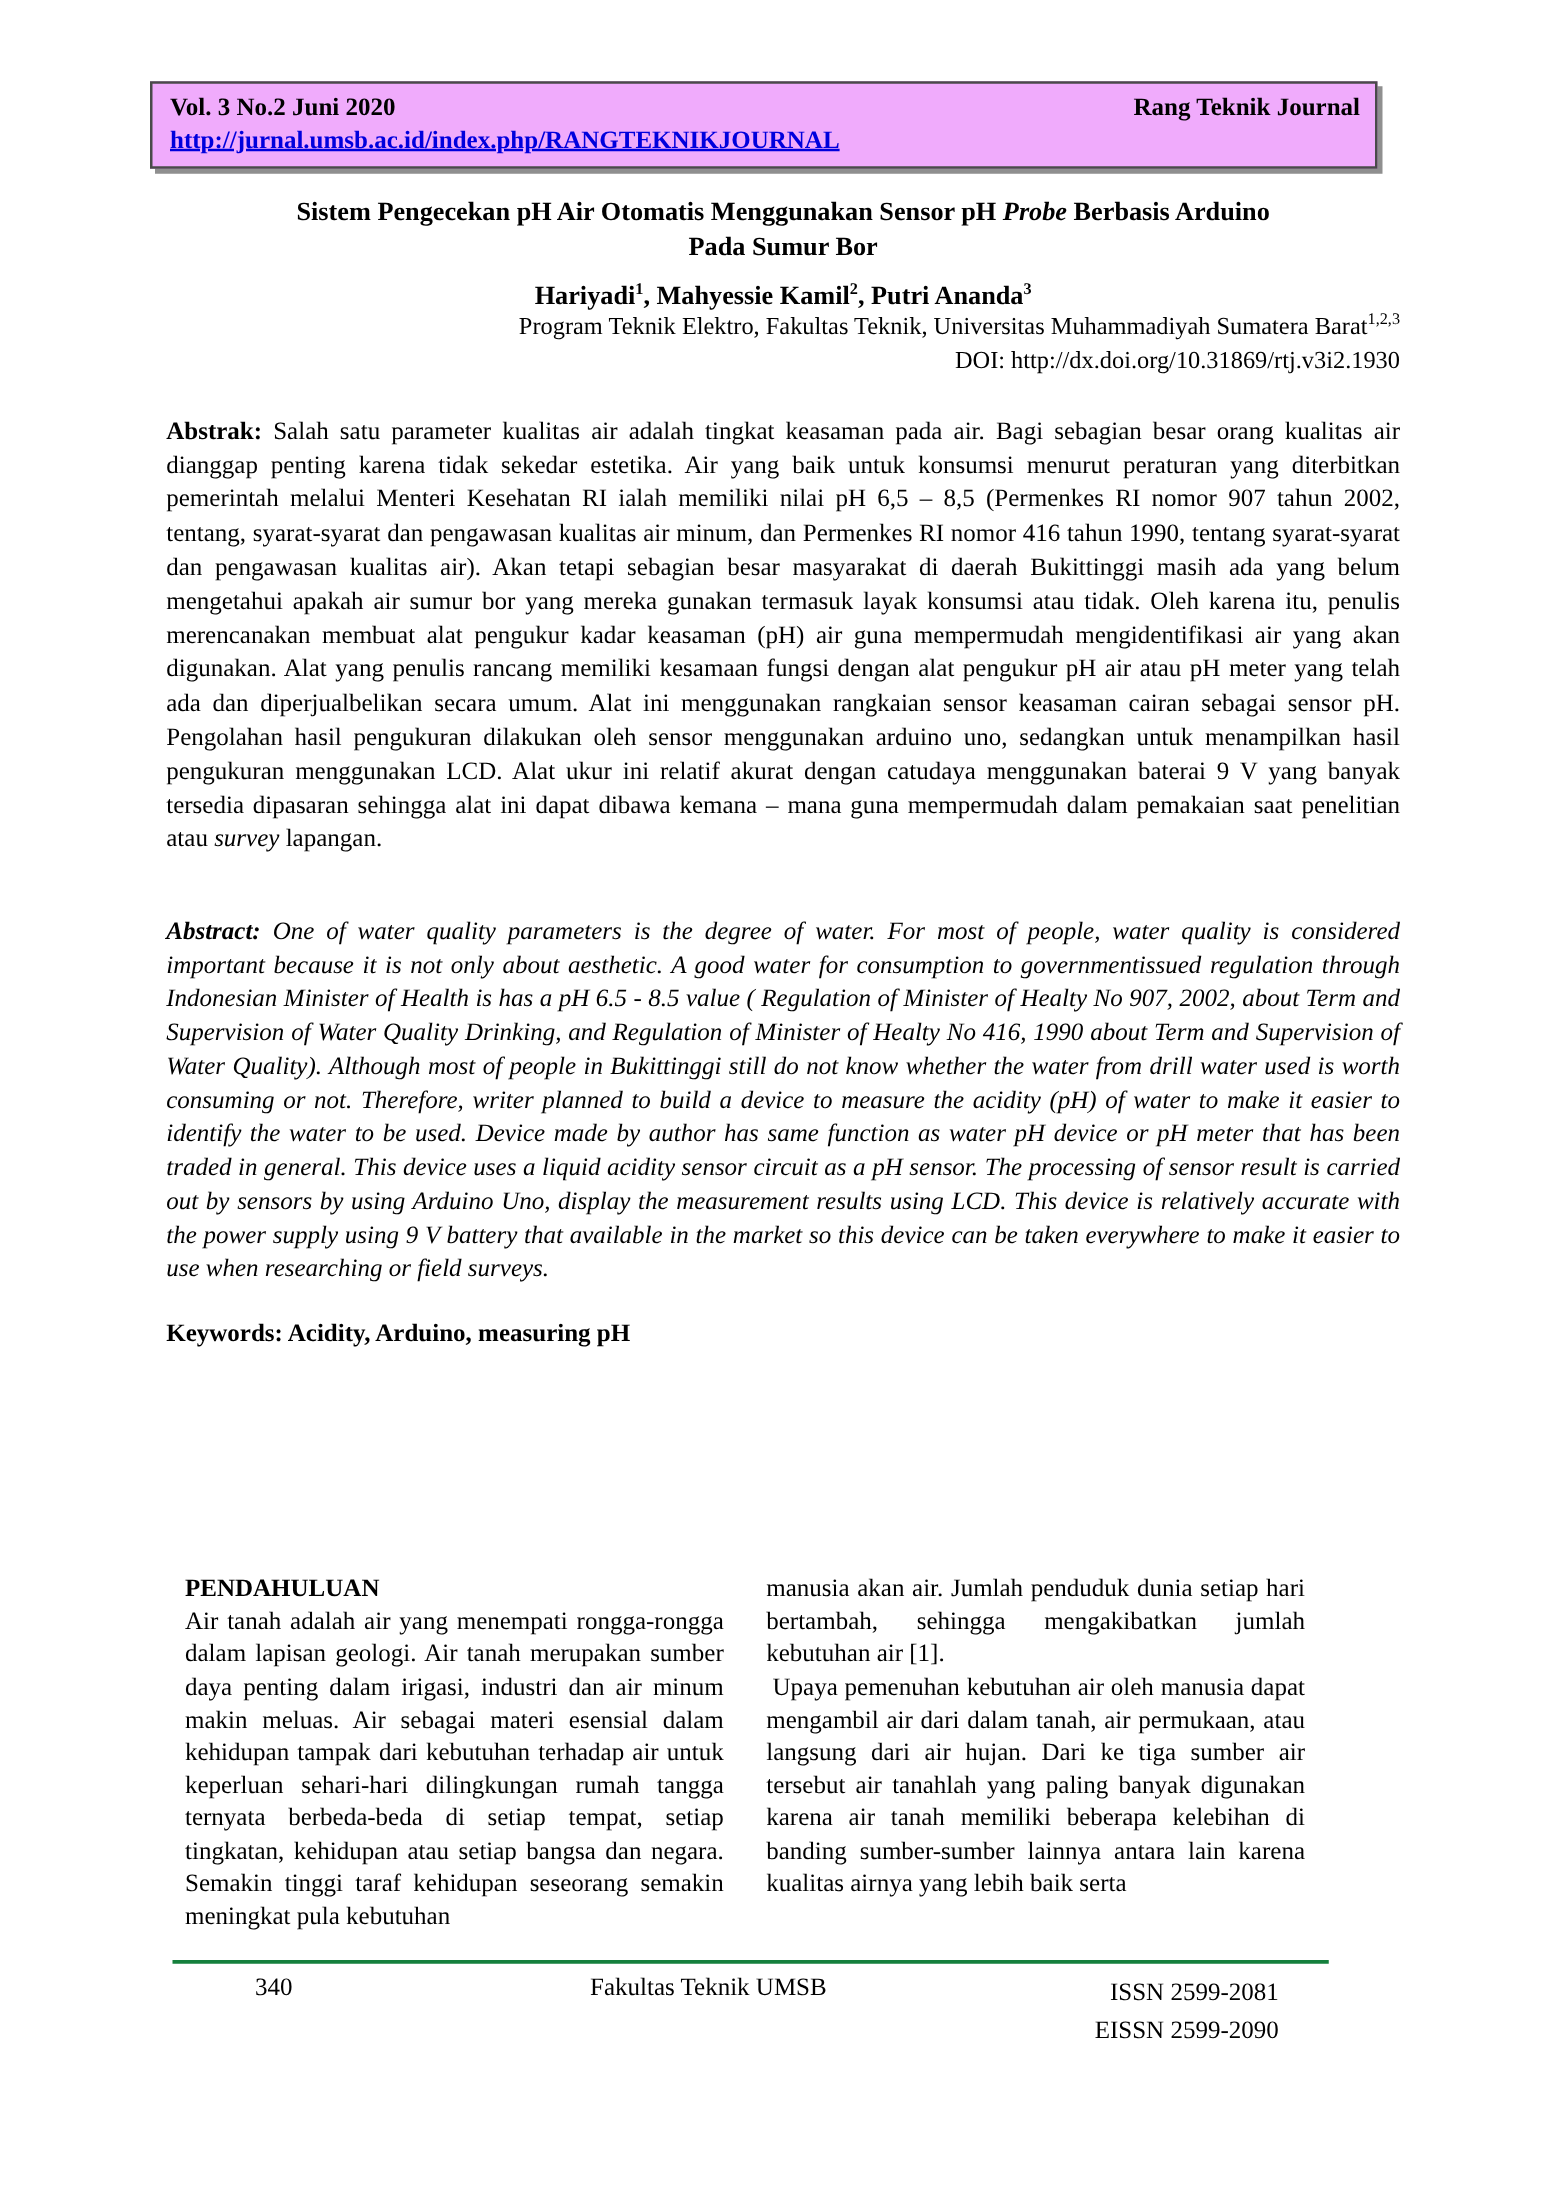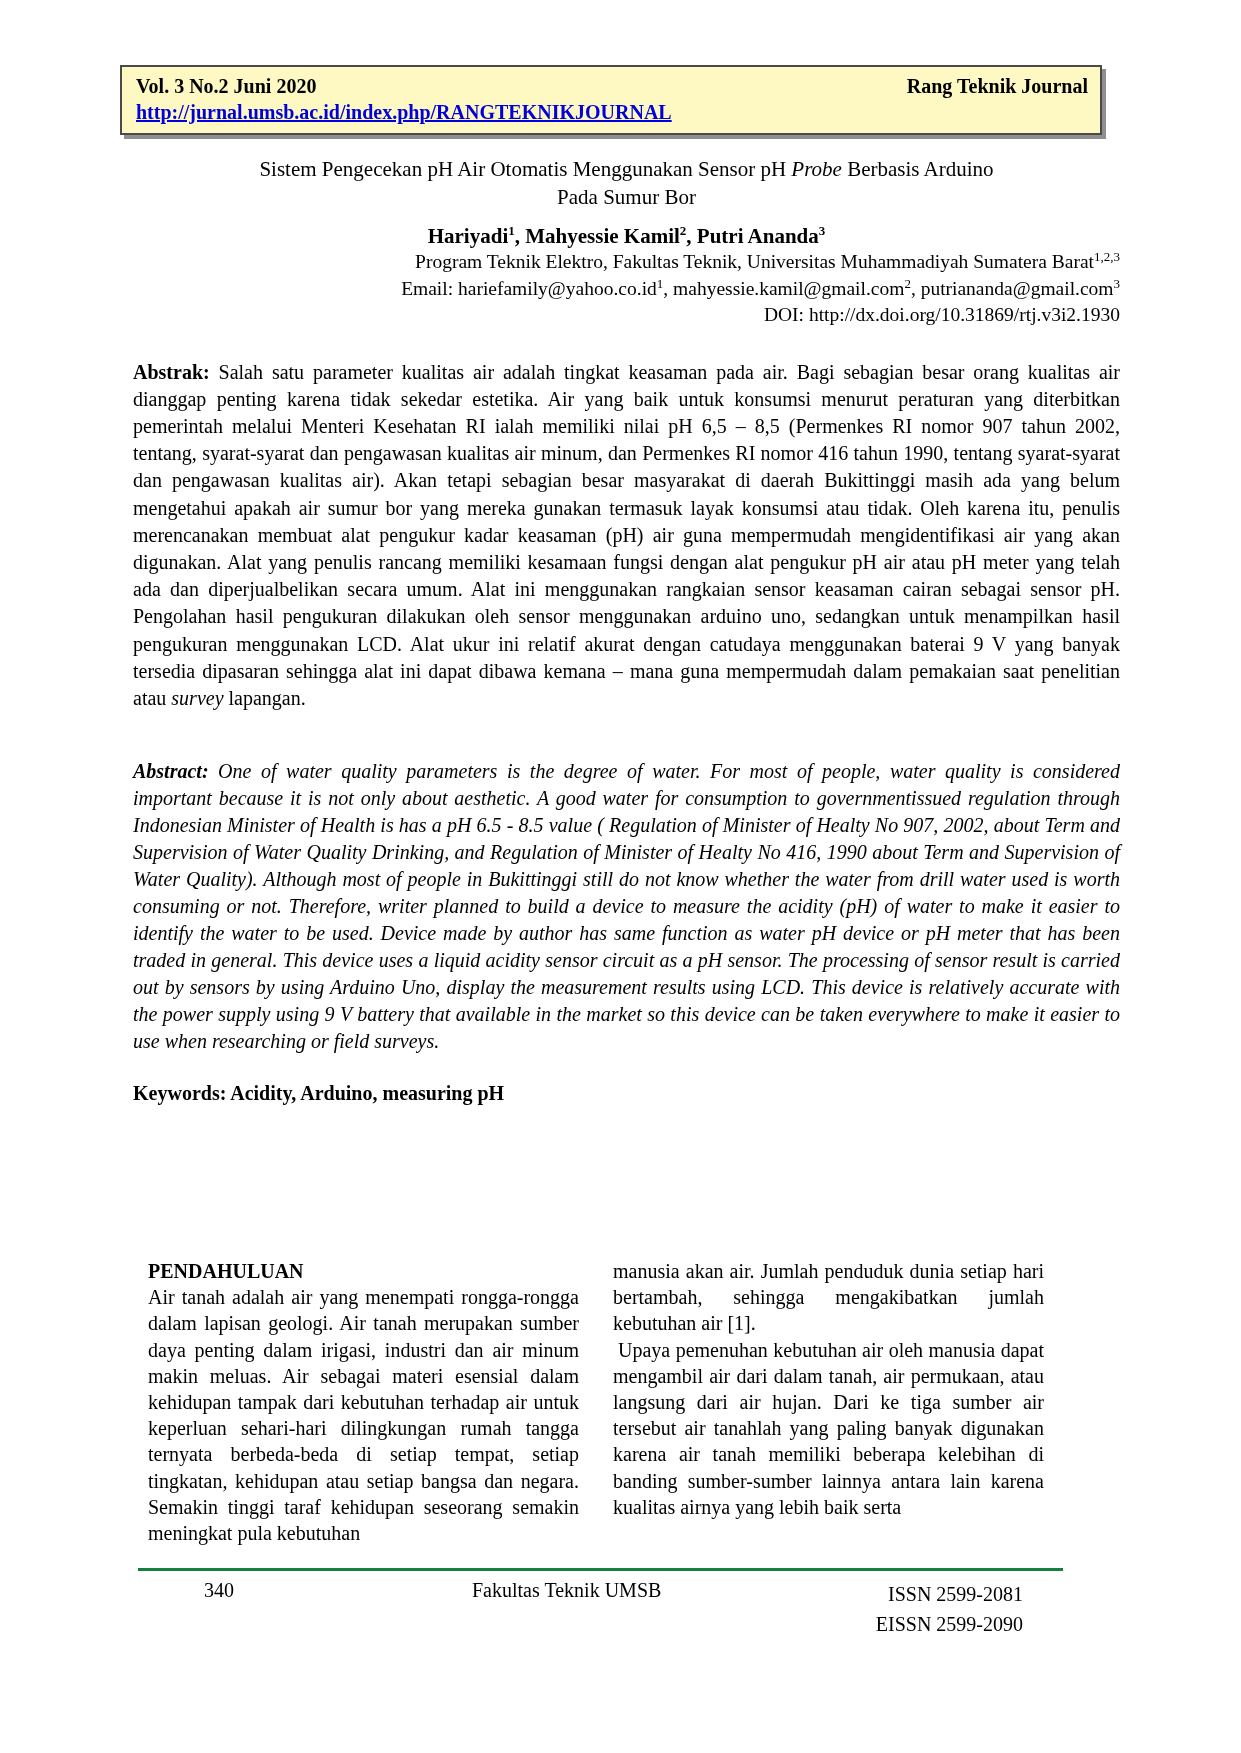--- a/index.html
+++ b/index.html
@@ -6,26 +6,26 @@
   .page {
     position:relative; width:1241px; height:1753px; background:#ffffff; color:#000;
     font-family:"Liberation Serif", serif; overflow:hidden;
   }
   .content { position:absolute; left:133px; top:0; width:987px; }
 
   
   .header-box {
     margin-top:65px; margin-left:-13px; width:952px;
     border:2px solid #4a4a4a; box-shadow:4px 4px 0 #8f8f8f;
-    padding:6px 12px 8px 14px; background:#fef9c3;
+    padding:6px 12px 8px 14px; background:#f0abfc;
   }
   .header-row { display:flex; justify-content:space-between; font-weight:bold; font-size:20px; line-height:26px; }
   .header-url { font-weight:bold; font-size:20px; line-height:26px; color:#0000dd; text-decoration:underline; }
 
-  .title-block { margin-top:20px; text-align:center; font-weight:normal; font-size:21px; line-height:28px; }
+  .title-block { margin-top:20px; text-align:center; font-weight:bold; font-size:21px; line-height:28px; }
   .authors { margin-top:12px; text-align:center; font-weight:bold; font-size:21px; line-height:26px; }
   .center-line { text-align:right; font-size:19.5px; line-height:26.5px; }
   sup { font-size:13px; line-height:0; }
 
   .abstract-id { margin-top:30px; text-align:justify; font-size:20px; line-height:27.2px; }
   .kata-kunci { margin-top:27px; font-size:20px; }
   .abstract-en { margin-top:46px; text-align:justify; font-style:italic; font-size:20px; line-height:27px; }
   .keywords { margin-top:27px; font-weight:bold; font-size:20px; }
 
   .columns {
@@ -58,21 +58,20 @@
 
     <div class="title-block">
       <div><span>Sistem Pengecekan pH Air Otomatis Menggunakan Sensor pH </span><i>Probe</i><span> Berbasis Arduino</span></div>
       <div>Pada Sumur Bor</div>
     </div>
 
     <div class="authors"><span>Hariyadi</span><sup>1</sup><span>, Mahyessie Kamil</span><sup>2</sup><span>, Putri Ananda</span><sup>3</sup></div>
 
     <div class="center-line"><span>Program Teknik Elektro, Fakultas Teknik, Universitas Muhammadiyah Sumatera Barat</span><sup>1,2,3</sup></div>
 
-    <div class="center-line"><span>Email: </span><span>hariefamily@yahoo.co.id</span><sup>1</sup><span>, </span><span>mahyessie.kamil@gmail.com</span><sup>2</sup><span>, </span><span>putriananda@gmail.com</span><sup>3</sup></div>
 
     <div class="center-line">DOI: http://dx.doi.org/10.31869/rtj.v3i2.1930</div>
 
     <div class="abstract-id"><b>Abstrak:</b><span> Salah satu parameter kualitas air adalah tingkat keasaman pada air.  Bagi  sebagian  besar orang kualitas air dianggap penting karena tidak sekedar estetika.  Air yang baik untuk konsumsi menurut peraturan yang diterbitkan pemerintah melalui Menteri Kesehatan RI ialah memiliki nilai pH 6,5 – 8,5 (Permenkes RI nomor 907 tahun 2002, tentang, syarat-syarat dan pengawasan kualitas air minum, dan Permenkes RI nomor 416 tahun 1990, tentang syarat-syarat dan pengawasan kualitas air).  Akan tetapi  sebagian besar masyarakat di daerah Bukittinggi masih ada yang belum mengetahui apakah air sumur bor yang mereka gunakan termasuk layak konsumsi atau tidak. Oleh karena itu, penulis merencanakan membuat alat pengukur kadar keasaman (pH) air guna mempermudah mengidentifikasi air yang akan digunakan. Alat yang penulis rancang memiliki kesamaan fungsi dengan alat pengukur pH air atau pH meter yang telah ada dan diperjualbelikan secara umum.  Alat ini menggunakan rangkaian sensor keasaman cairan sebagai sensor pH.  Pengolahan hasil pengukuran dilakukan oleh sensor menggunakan arduino uno, sedangkan untuk menampilkan hasil pengukuran menggunakan LCD.  Alat ukur ini  relatif akurat dengan catudaya menggunakan baterai 9 V yang banyak tersedia dipasaran sehingga alat ini dapat dibawa kemana – mana guna mempermudah dalam pemakaian saat penelitian atau </span><i>survey</i><span> lapangan.</span></div>
 
 
     <div class="abstract-en"><b>Abstract:</b><span> One of water quality parameters is the degree of water. For most of people, water quality is considered important because it is not only about aesthetic. A good water for consumption to governmentissued regulation through Indonesian Minister of Health is has a pH 6.5 - 8.5 value ( Regulation of Minister of Healty No 907, 2002, about Term and Supervision of Water Quality Drinking, and Regulation of Minister of Healty No 416, 1990 about Term and Supervision of Water Quality). Although most of people in Bukittinggi still do not know whether the water from drill water used is worth consuming or not. Therefore, writer planned to build a device to measure the acidity (pH) of water to make it easier to identify the water to be used. Device made by author has same function as water pH device or pH meter that has been traded in general. This device uses a liquid acidity sensor circuit as a pH sensor. The processing of sensor result is carried out by sensors by using Arduino Uno, display the measurement results using LCD. This device is relatively accurate with the power supply using 9 V battery that available in the market so this device can be taken everywhere to make it easier to use when researching or field surveys.</span></div>
 
     <div class="keywords">Keywords: Acidity, Arduino, measuring pH</div>
 

